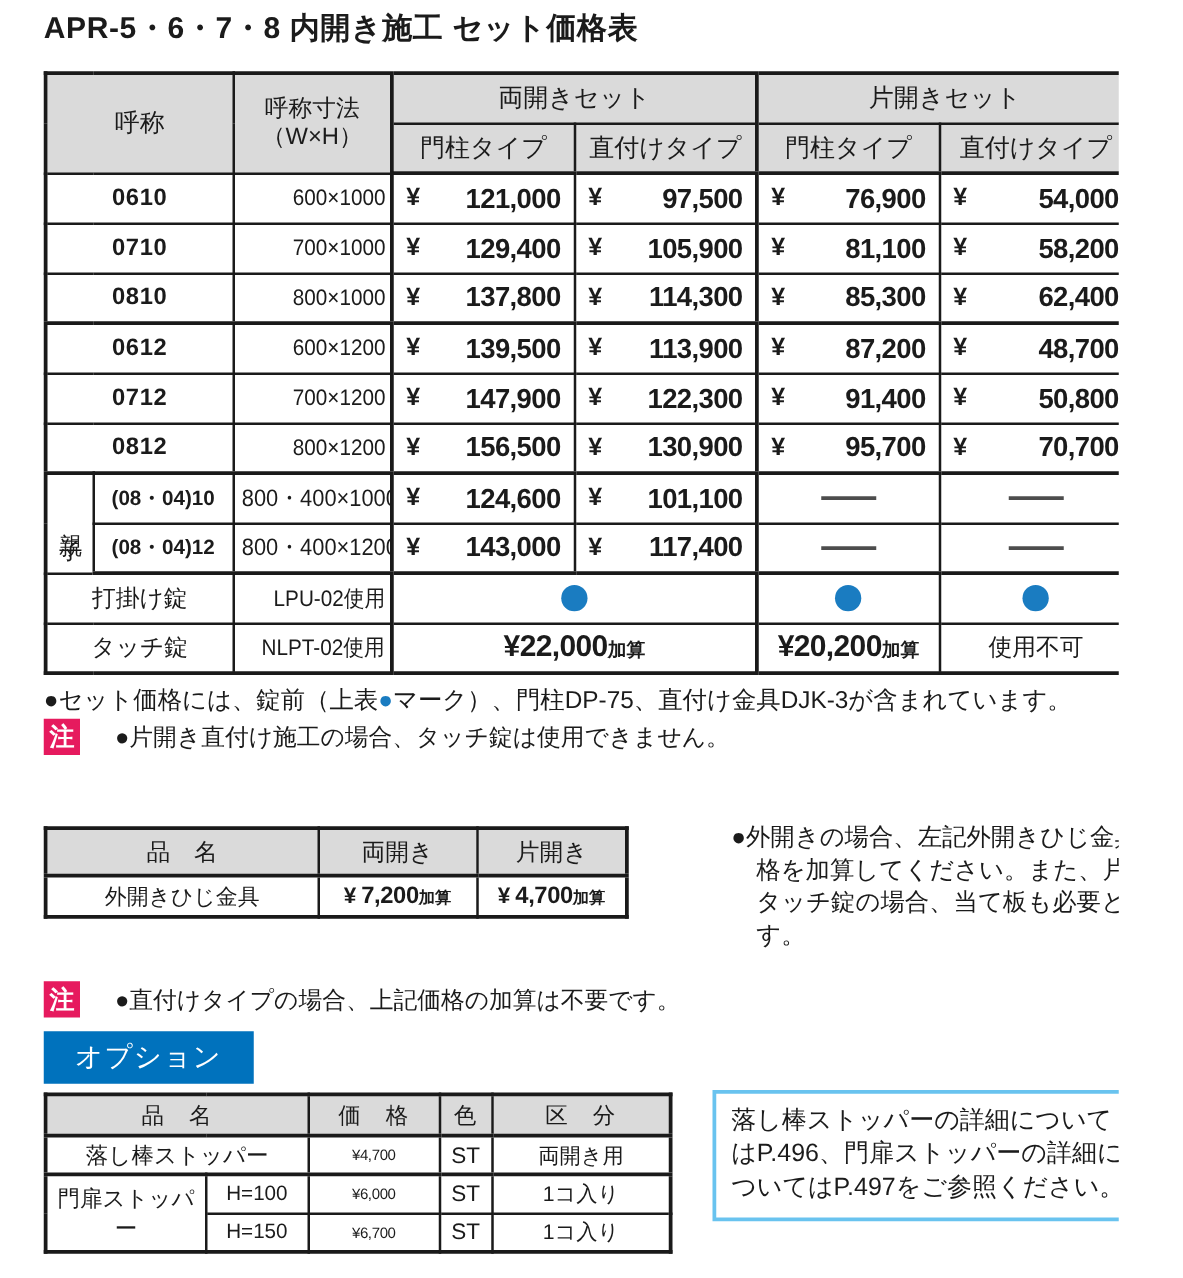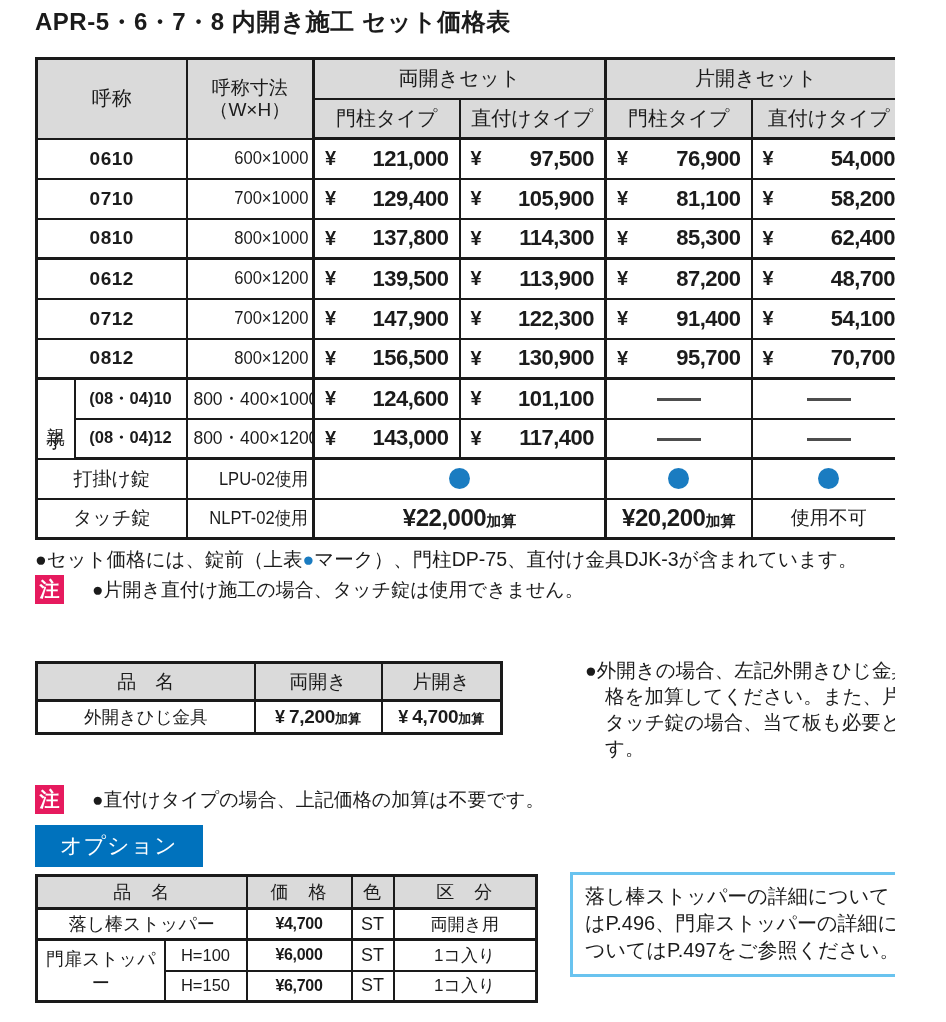--- a/index.html
+++ b/index.html
@@ -55,21 +55,21 @@
             padding-left:20px;text-indent:-20px;color:#1b1b1b;}
 
   
   .optbadge{position:absolute;left:35px;top:825px;background:#0072bd;color:#fff;
             font-size:22px;padding:6px 25px;letter-spacing:1px;}
   .t3{position:absolute;left:35px;top:874px;width:500px;border:3px solid #1a1a1a;}
   .t3 tr{height:31px;}
   .t3 .hd{font-size:18px;height:30px;letter-spacing:1px;}
   .t3 .n3{font-size:18px;}
   .t3 .sub3{font-size:16.5px;}
-  .p3{font-weight:bold;font-size:16px;letter-spacing:-.3px;}
+  .p3{font-weight:normal;font-size:12px;letter-spacing:-.3px;}
   .st3{font-size:18px;}
   .kb3{font-size:17px;}
 
   .bluebox{position:absolute;left:570px;top:872px;width:352px;box-sizing:border-box;
            border:3px solid #69c3ef;padding:8px 12px 10px 12px;font-size:20px;line-height:1.35;color:#1b1b1b;}
 </style>
 </head>
 <body>
 
 <div class="page">
@@ -232,21 +232,21 @@
           </td>
       <td class="bL">
             <div class="price">
               <span class="yen">¥</span>
               <span>91,400</span>
             </div>
           </td>
       <td>
             <div class="price">
               <span class="yen">¥</span>
-              <span>54,100</span>
+              <span>50,800</span>
             </div>
           </td>
     </tr>
     <tr class="gb">
       <td colspan="2" class="mname">0812</td>
       <td class="msize"><span class="cond">800×1200</span></td>
       <td class="bL">
             <div class="price">
               <span class="yen">¥</span>
               <span>156,500</span>

